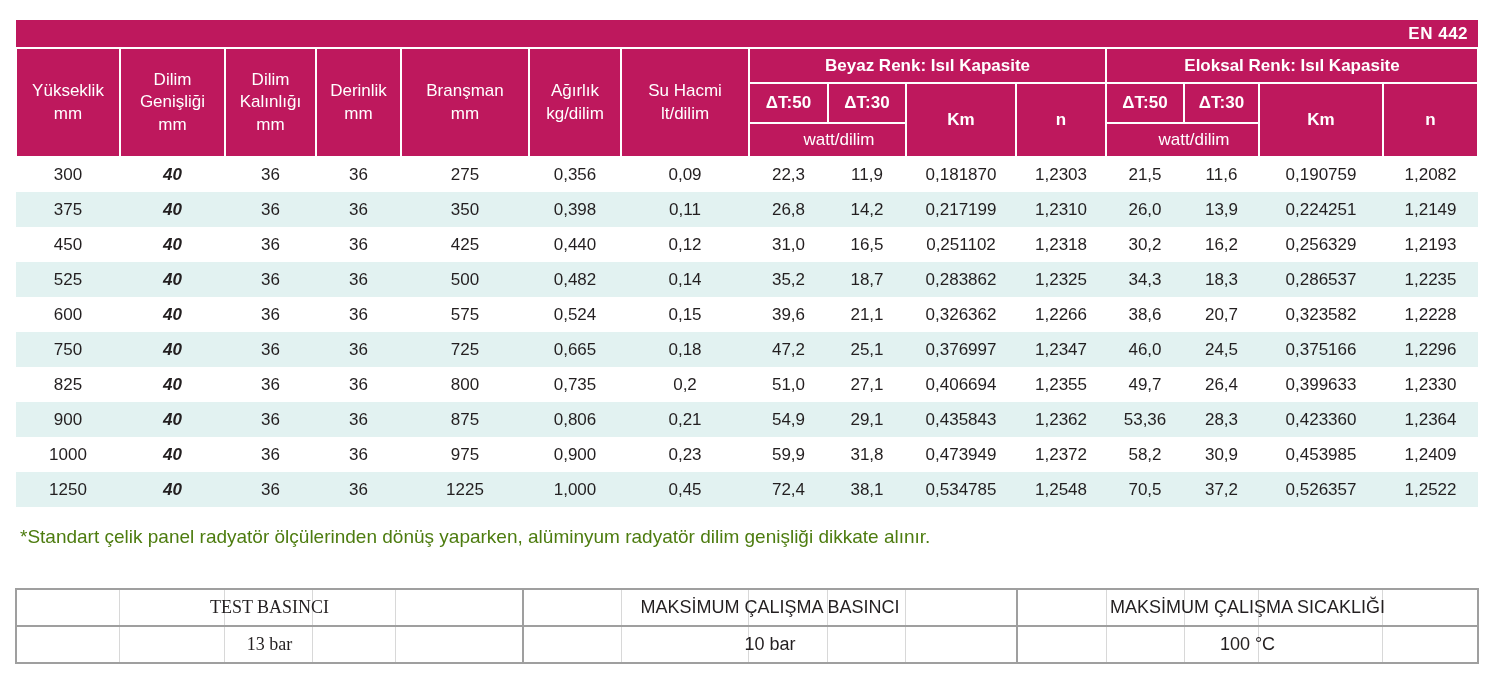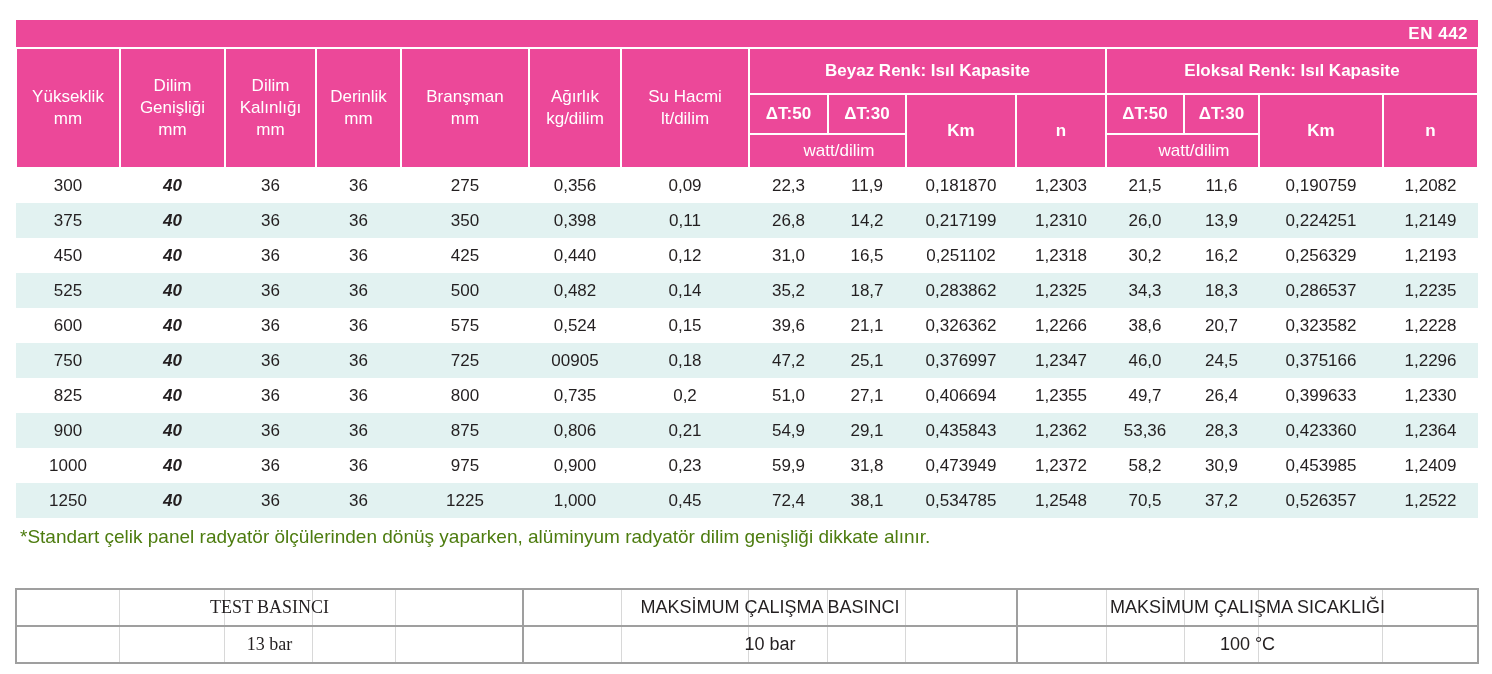--- a/index.html
+++ b/index.html
@@ -3,29 +3,29 @@
 <meta charset="utf-8">
 <style>
   * { margin:0; padding:0; box-sizing:border-box; }
   html,body { background:#ffffff; }
   body { font-family:"Liberation Sans","DejaVu Sans",sans-serif; color:#231f20; }
   .page { position:relative; width:1492px; height:674px; background:#ffffff; overflow:hidden; }
 
   
   table.spec { position:absolute; top:20px; left:15px; width:1462px; border-collapse:collapse; table-layout:fixed; }
   table.spec thead th {
-    background:#ec4899; color:#ffffff; border:2px solid #ffffff;
+    background:#be185d; color:#ffffff; border:2px solid #ffffff;
     font-weight:400; font-size:17px; vertical-align:middle; padding:0 3px;
   }
   table.spec th.band {
     border:none; border-bottom:2px solid #ffffff;
     text-align:right; height:28px; font-weight:700; padding-right:10px; letter-spacing:.5px;
   }
   table.spec th.dimh { white-space:pre-line; line-height:1.3; }
-  table.spec tr.row-group th.grouph { height:46px; font-weight:700; }
+  table.spec tr.row-group th.grouph { height:35px; font-weight:700; }
   table.spec tr.row-dt th { height:40px; font-weight:700; }
   table.spec tr.row-watt th { height:34px; font-weight:400;padding-left:26px; }
   table.spec th.kmn { font-weight:700; }
 
   table.spec tbody td { height:35px; text-align:center; font-size:17px; color:#231f20; }
   table.spec tbody tr:nth-child(even) { background:#e2f2f1; }
   table.spec tbody td.b { font-weight:700;font-style:italic; }
 
   
   .footnote { position:absolute; top:526px; left:20px; font-size:19px; color:#4d7c0f; }
@@ -193,21 +193,21 @@
           <td>20,7</td>
           <td>0,323582</td>
           <td>1,2228</td>
         </tr>
         <tr>
           <td>750</td>
           <td class="b">40</td>
           <td>36</td>
           <td>36</td>
           <td>725</td>
-          <td>00905</td>
+          <td>0,665</td>
           <td>0,18</td>
           <td>47,2</td>
           <td>25,1</td>
           <td>0,376997</td>
           <td>1,2347</td>
           <td>46,0</td>
           <td>24,5</td>
           <td>0,375166</td>
           <td>1,2296</td>
         </tr>

